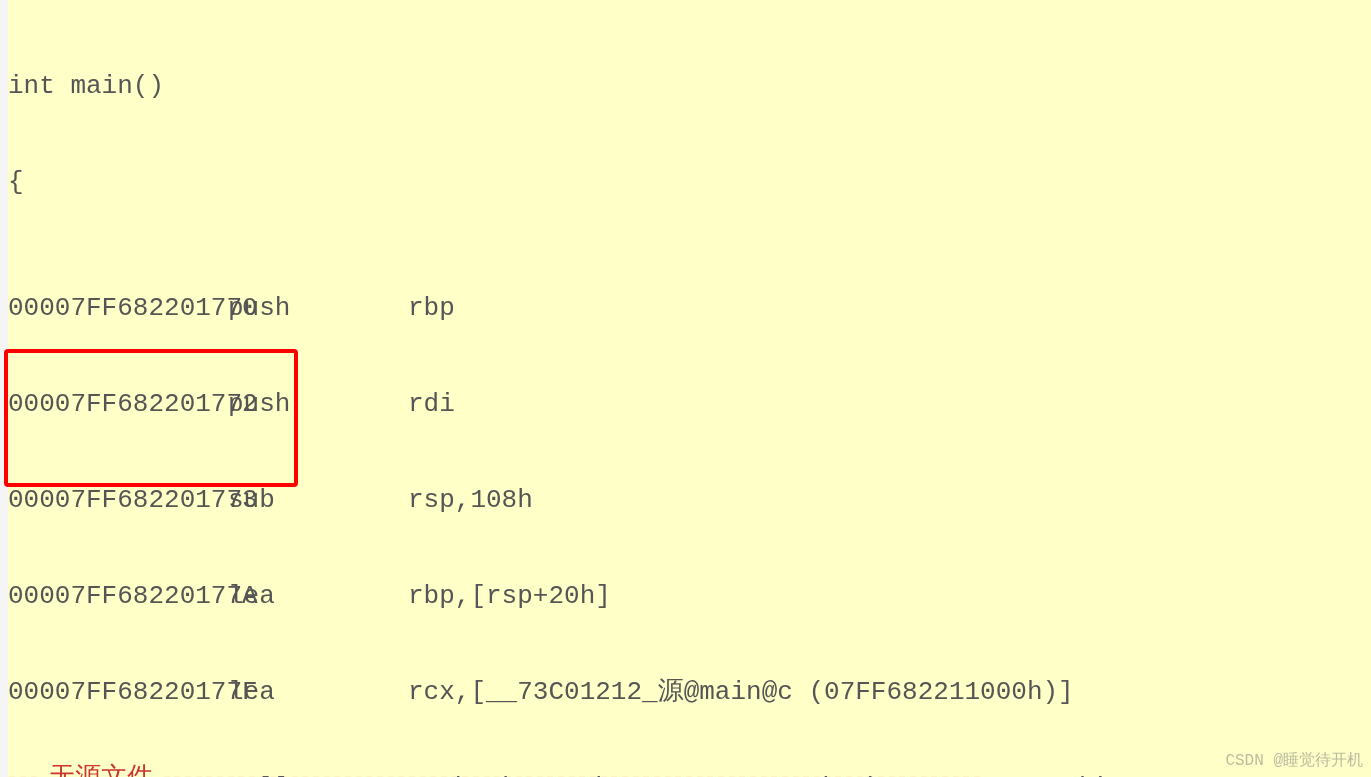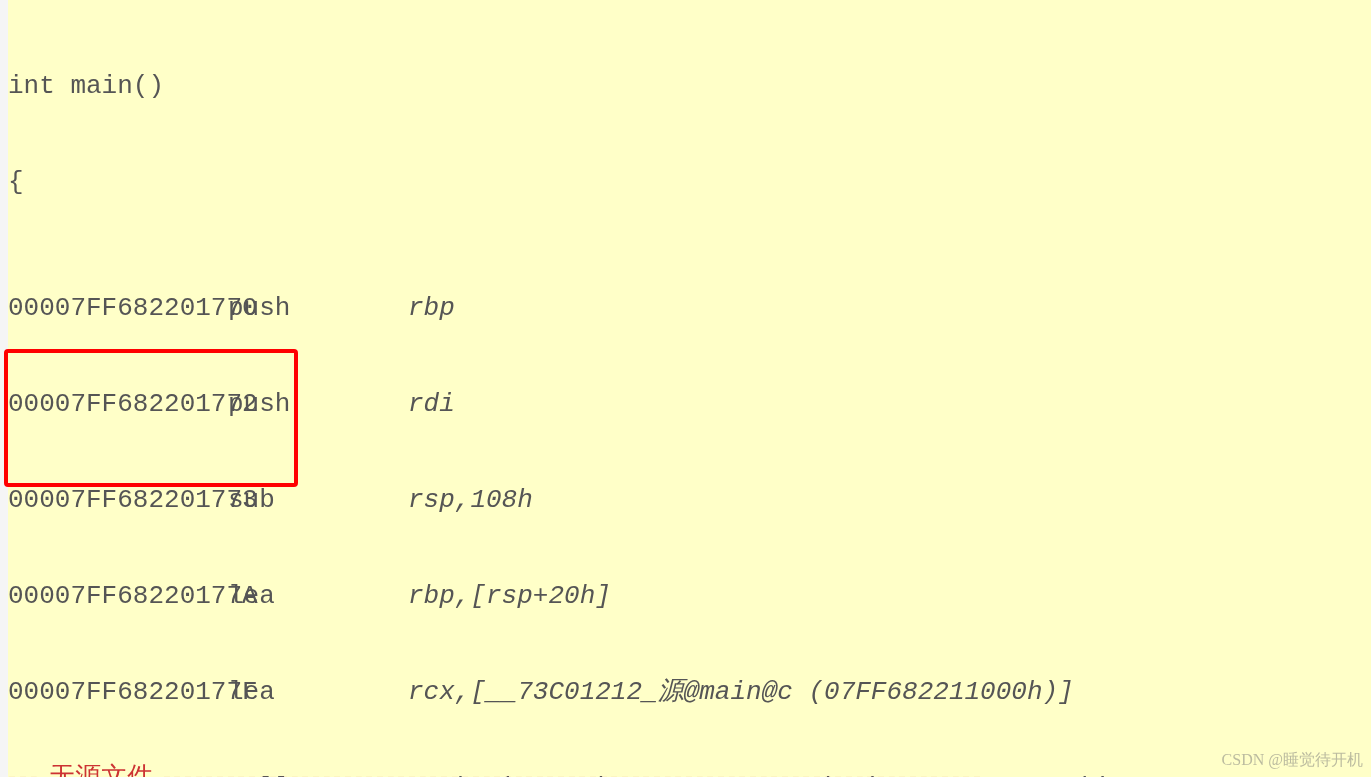--- a/index.html
+++ b/index.html
@@ -35,21 +35,20 @@
   .addr {
     display: inline-block;
     width: 220px;
   }
   .mnemonic {
     display: inline-block;
     width: 180px;
   }
   .operands {
     display: inline-block;
-    font-style: italic;
   }
   .highlight-box {
     position: absolute;
     left: 4px;
     top: 349px;
     width: 294px;
     height: 138px;
     border: 4px solid #ff0000;
     border-radius: 4px;
     box-sizing: border-box;
@@ -68,21 +67,21 @@
     letter-spacing: 2px;
   }
   .dash-label {
     color: #cc3333;
     font-family: "Microsoft YaHei", sans-serif;
   }
   .watermark {
     position: absolute;
     right: 8px;
     bottom: 6px;
-    font-family: Liberation Serif, serif;
+    font-family: Liberation Mono, monospace;
     font-size: 16px;
     color: rgba(120,120,120,0.5);
   }
 </style>
 </head>
 <body>
 
 <div class="left-stripe"></div>
 
 <div class="content">

